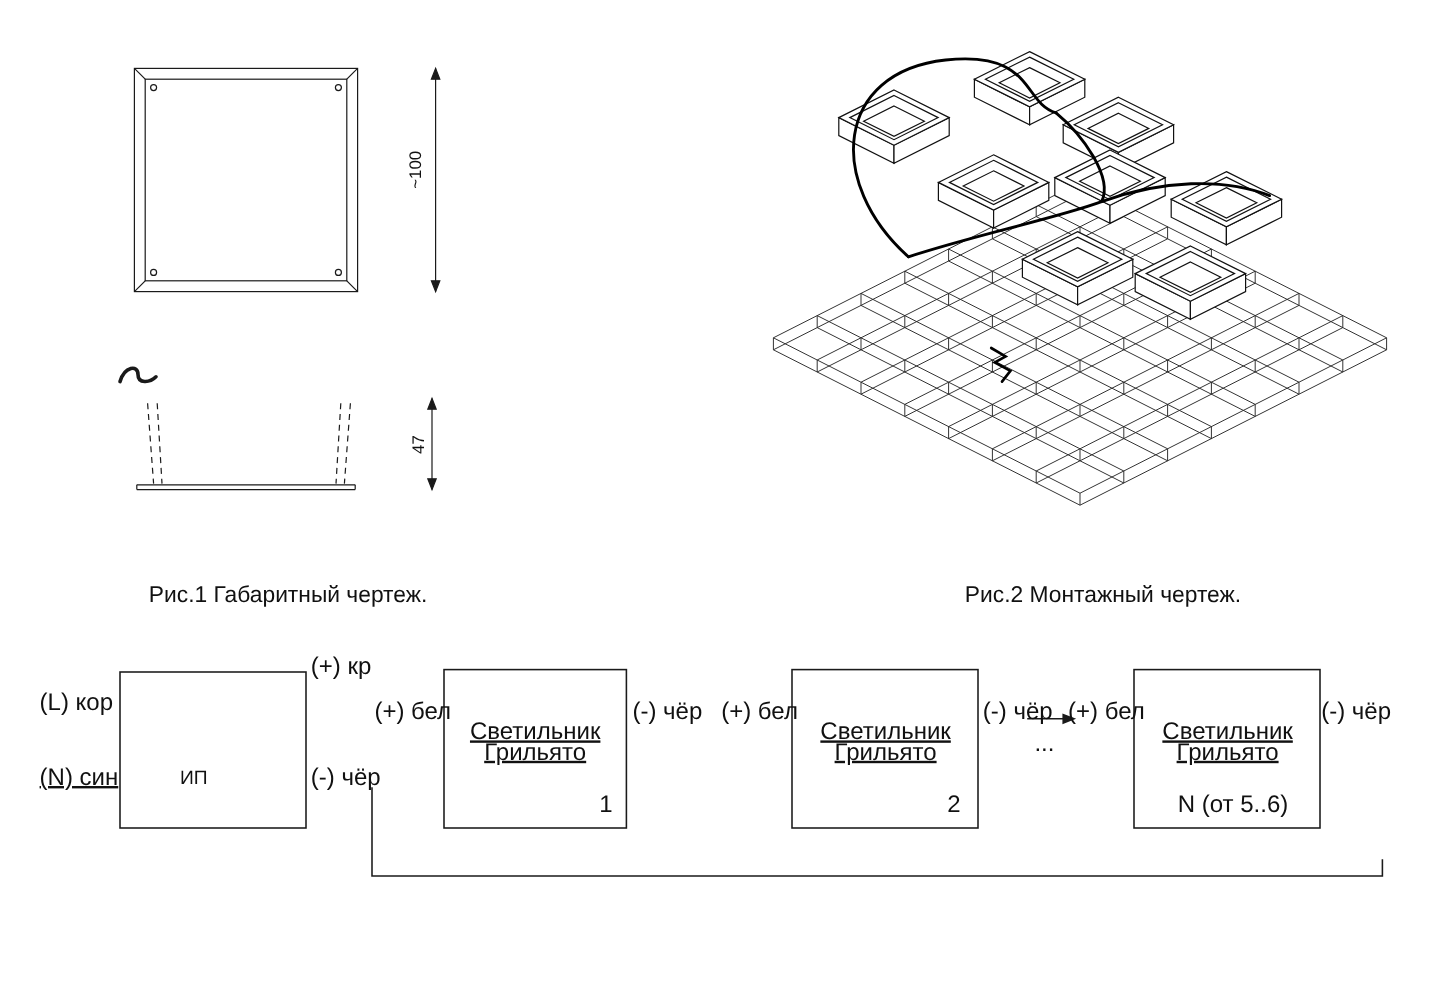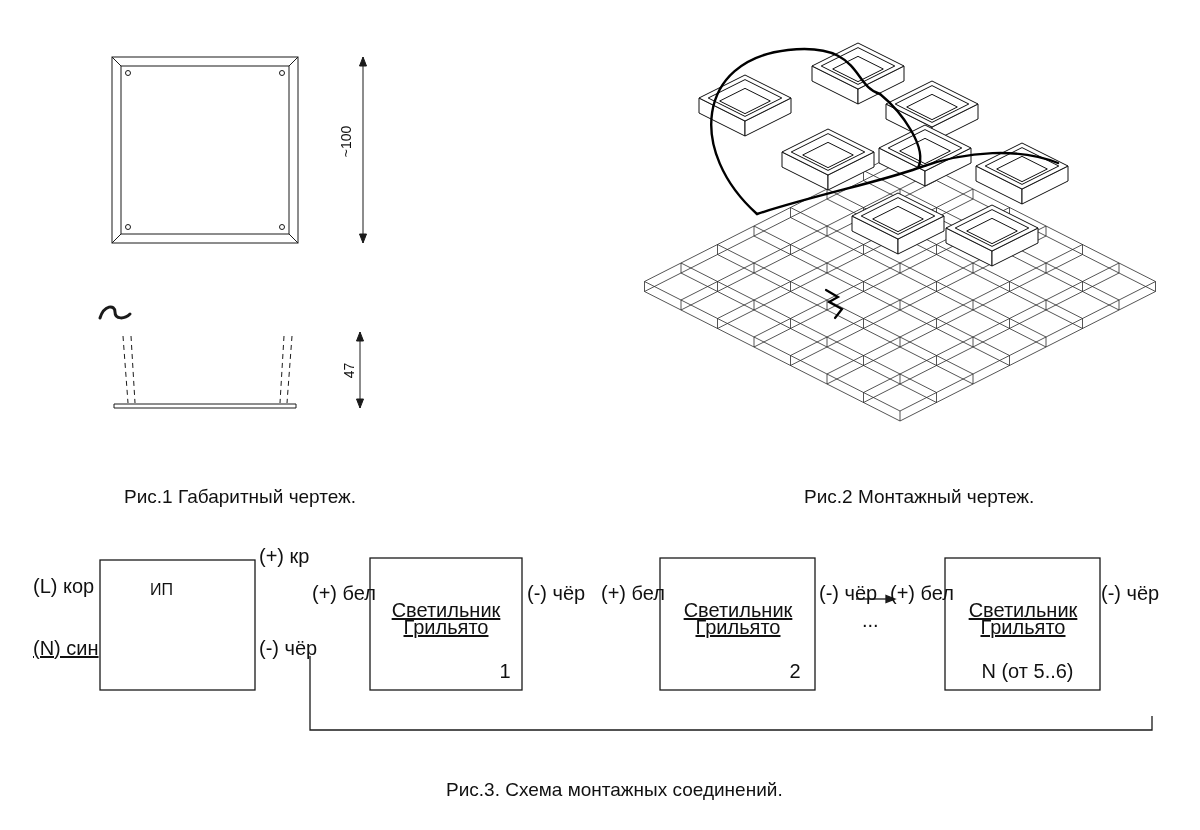--- a/index.html
+++ b/index.html
@@ -212,25 +212,24 @@
       <line x1="856" y1="599" x2="888" y2="599"></line>
       <path d="M895,599 l-9,-3.5 v7 Z" fill="#1a1a1a"></path>
     </g>
   </svg>
 
   <div class="lbl rot" style="left:320px;top:133px;width:52px;">~100</div>
   <div class="lbl rot" style="left:334px;top:362px;width:30px;">47</div>
 
   <div class="cap" style="left:124px;top:486px;">Рис.1 Габаритный чертеж.</div>
   <div class="cap" style="left:804px;top:486px;">Рис.2 Монтажный чертеж.</div>
-  <div class="cap" style="left:446px;top:779px;">Рис.3. Схема монтажных соединений.</div>
 
   <div class="lbl" style="left:33px;top:578px;">(L) кор</div>
   <div class="lbl" style="left:33px;top:640px;text-decoration:underline;">(N) син</div>
-  <div class="lbl ctr" style="left:100px;top:581px;width:123px;font-size:16px;">ИП</div>
+  <div class="lbl ctr" style="left:100px;top:640px;width:123px;font-size:16px;">ИП</div>
   <div class="lbl" style="left:259px;top:548px;">(+) кр</div>
   <div class="lbl" style="left:312px;top:585px;">(+) бел</div>
   <div class="lbl" style="left:259px;top:640px;">(-) чёр</div>
 
   <div class="lbl ctr lumname" style="left:371px;top:602px;width:150px;">
     <span>Светильник</span>
     <span>Грильято</span>
   </div>
   <div class="lbl ctr" style="left:490px;top:663px;width:30px;">1</div>
 

